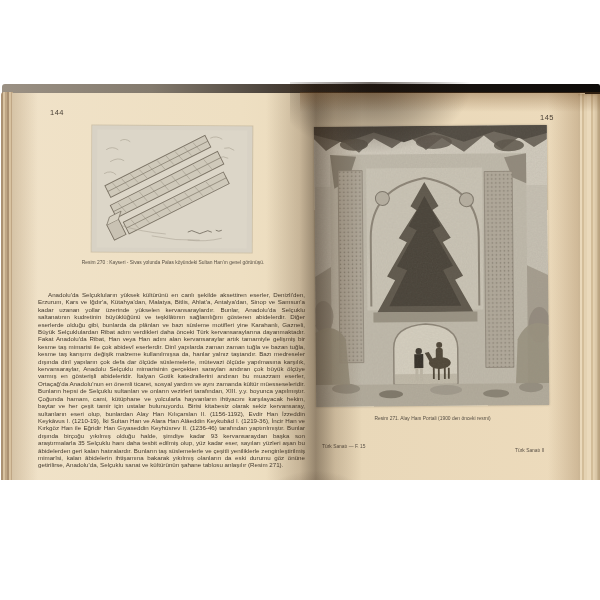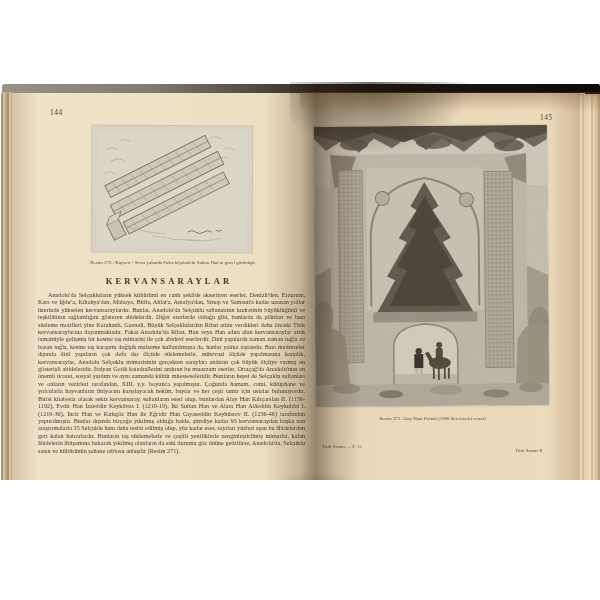--- a/index.html
+++ b/index.html
@@ -1,17 +1,17 @@
 <!DOCTYPE html>
 <html><head>
 <meta charset="utf-8">
 <style>
   html,body{margin:0;padding:0;background:#ffffff;}
   .canvas{position:relative;width:600px;height:480px;background:#ffffff;overflow:hidden;
-          font-family:Liberation Serif, serif;}
+          font-family:Liberation Sans, sans-serif;}
   .abs{position:absolute;}
   
   .top-edge{left:2px;top:84px;width:598px;height:11px;
     background:linear-gradient(to right,#9b9184 0%,#837a6d 25%,#4a423a 45%,#1c1713 65%,#0e0b09 100%);
     border-radius:3px 2px 0 0;}
   .page-area{left:12px;top:93px;width:573px;height:414px;
     background:linear-gradient(to right,#f0e2c8 0%,#eedfc2 40%,#e9d8b9 60%,#eddbbc 100%);}
   .left-edge-stack{left:1px;top:92px;width:12px;height:418px;
     background:repeating-linear-gradient(to right,#ab9172 0 2px,#d8c2a0 2px 4px,#bfa685 4px 6px);
     border-radius:3px 0 0 3px;}
@@ -97,21 +97,20 @@
         </g>
         <g stroke="#a39b8c" stroke-width="0.6" fill="none" opacity="0.8">
           <path d="M30,100 q20,6 44,8 M60,110 q24,5 48,4 M96,114 q18,2 34,-2"></path>
         </g>
         <path d="M96,106 q4,-3 8,0 q4,3 8,0 q4,-3 8,0 M124,104 q3,2 6,0" stroke="#6e665a" stroke-width="0.8" fill="none"></path>
       </svg>
     </div>
 
     <div class="abs fig-caption">Resim 270 : Kayseri - Sivas yolunda Palas köyündeki Sultan Han'ın genel görünüşü.</div>
 
-    <div class="abs heading">KERVANSARAYLAR</div>
 
     <div class="abs bodytext">Anadolu'da Selçukluların yüksek kültürünü en canlı şekilde aksettiren eserler, Denizli'den, Erzurum, Kars ve Iğdır'a, Kütahya'dan, Malatya, Bitlis, Ahlat'a, Antalya'dan, Sinop ve Samsun'a kadar uzanan yollar üzerinde yükselen kervansaraylardır. Bunlar, Anadolu'da Selçuklu saltanatının kudretinin büyüklüğünü ve teşkilâtının sağlamlığını gösteren abidelerdir. Diğer eserlerde olduğu gibi, bunlarda da plânları ve bazı süsleme motifleri yine Karahanlı, Gazneli, Büyük Selçuklulardan Ribat adını verdikleri daha önceki Türk kervansaraylarına dayanmaktadır. Fakat Anadolu'da Ribat, Han veya Han adını alan kervansaraylar artık tamamiyle gelişmiş bir kesme taş mimarisi ile çok abidevî eserlerdir. Dinî yapılarda zaman zaman tuğla ve bazan tuğla, kesme taş karışımı değişik malzeme kullanılmışsa da, hanlar yalnız taştandır. Bazı medreseler dışında dinî yapıların çok defa dar ölçüde süslemelerle, mütevazi ölçüde yapılmasına karşılık, kervansaraylar, Anadolu Selçuklu mimarisinin gerçekten sarayları andıran çok büyük ölçüye varmış en gösterişli abideleridir. İtalyan Gotik katedrallerini andıran bu muazzam eserler, Ortaçağ'da Anadolu'nun en önemli ticaret, sosyal yardım ve aynı zamanda kültür müesseseleridir. Bunların hepsi de Selçuklu sultanları ve onların vezirleri tarafından, XIII. y.y. boyunca yapılmıştır. Çoğunda hamam, cami, kütüphane ve yolcularla hayvanların ihtiyacını karşılayacak hekim, baytar ve her çeşit tamir için ustalar bulunuyordu. Birisi kitabesiz olarak sekiz kervansaray, sultanların eseri olup, bunlardan Alay Han Kılıçarslan II. (1156-1192), Evdir Han İzzeddin Keykâvus I. (1210-19), İki Sultan Han ve Alara Han Alâeddin Keykubâd I. (1219-36), İncir Han ve Kırkgöz Han ile Eğridir Han Gıyaseddin Keyhüsrev II. (1236-46) tarafından yaptırılmıştır. Bunlar dışında birçoğu yıkılmış olduğu halde, şimdiye kadar 93 kervansaraydan başka son araştırmalarla 35 Selçuklu hanı daha tesbit edilmiş olup, yüz kadar eser, sayıları yüzleri aşan bu âbidelerden geri kalan hatıralardır. Bunların taş süslemelerle ve çeşitli yeniliklerle zenginleştirilmiş mimarîsi, kalan âbidelerin ihtişamına bakarak yıkılmış olanların da eski durumu göz önüne getirilirse, Anadolu'da, Selçuklu sanat ve kültürünün şahane tablosu anlaşılır (Resim 271).</div>
   </div>
 
   <div class="abs right-page">
     <div class="abs pagenum pagenum-right">145</div>
 
     <div class="abs photo">
       <svg width="233" height="280" viewBox="0 0 233 280">
         <defs>

